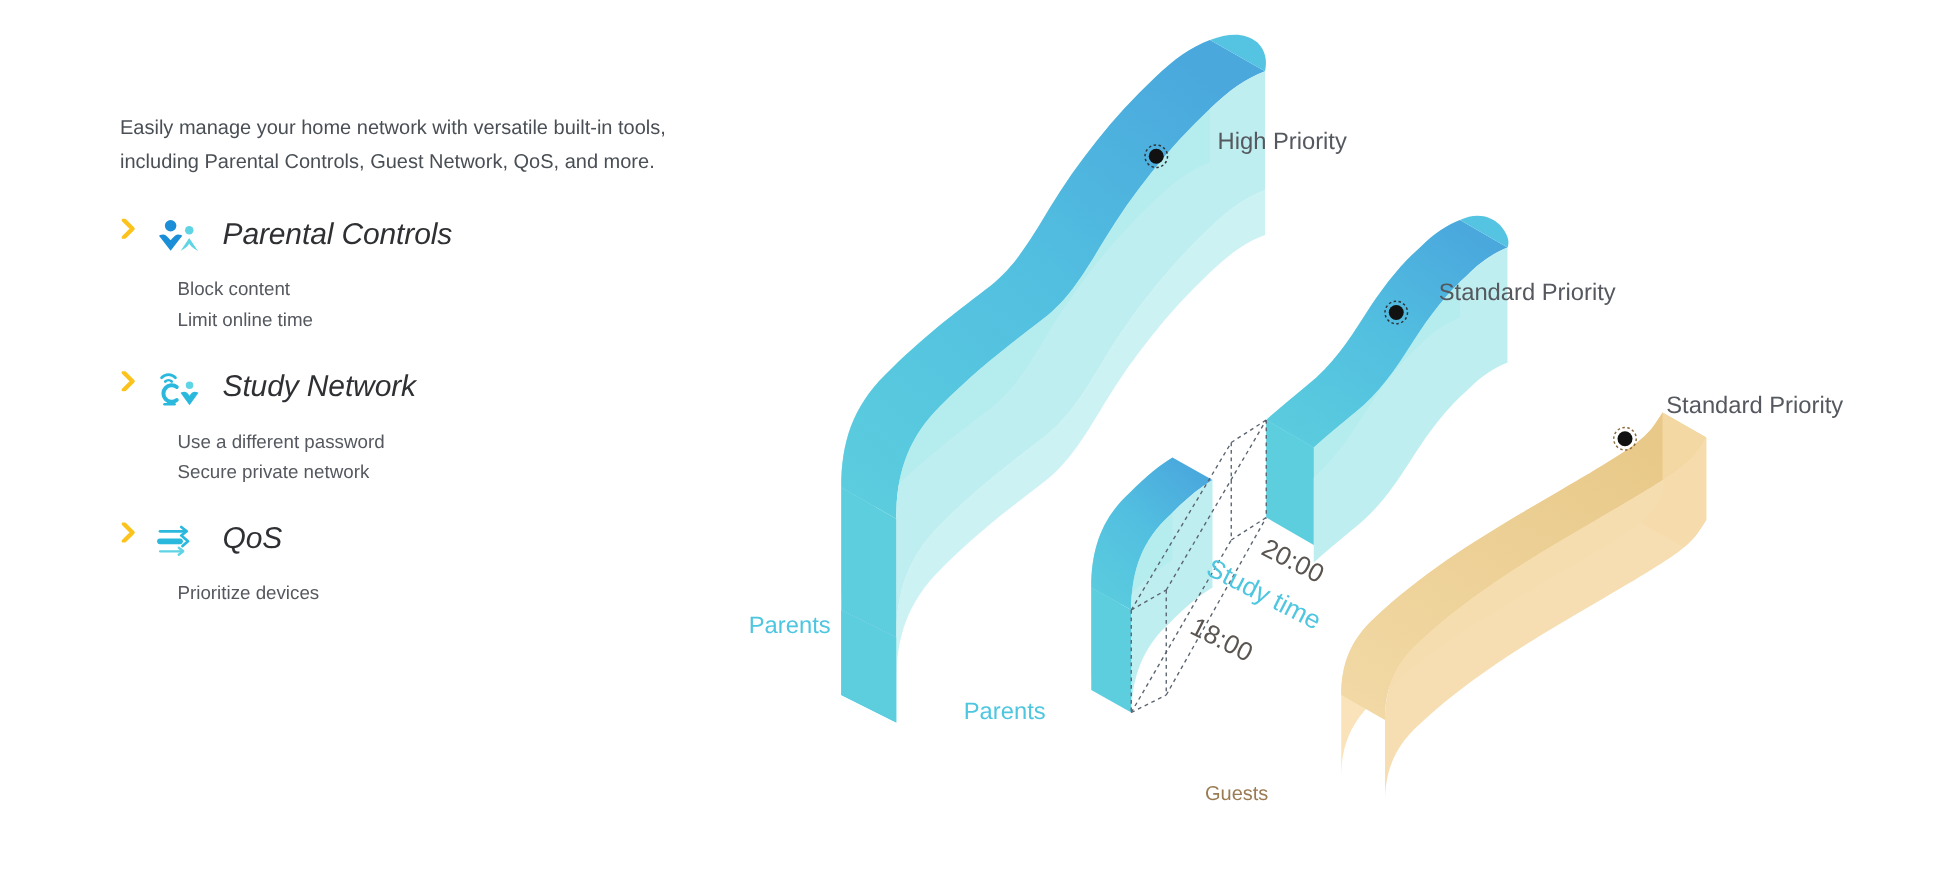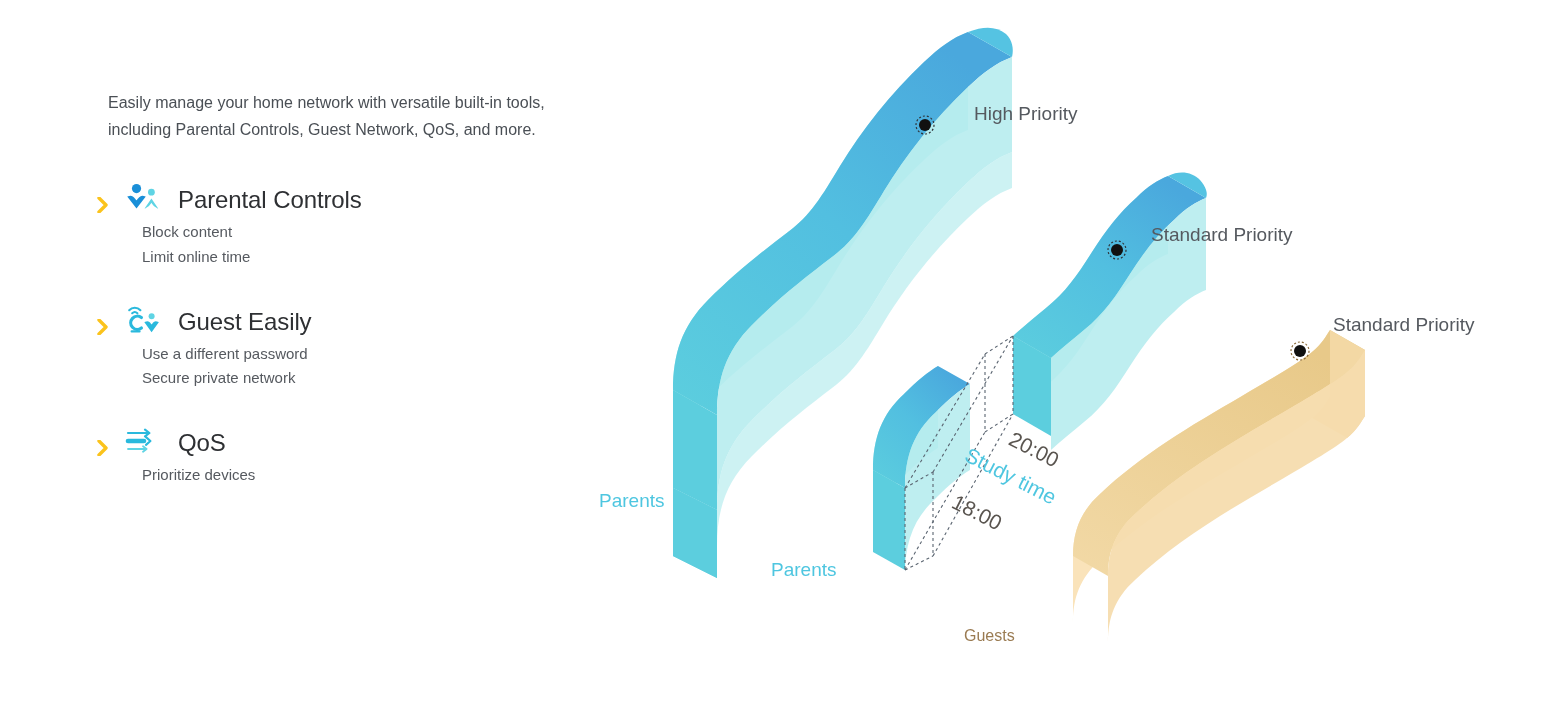--- a/index.html
+++ b/index.html
@@ -25,33 +25,34 @@
   #page-title {
     font-size: 54px;
     line-height: 1.16;
     font-weight: 300;
     color: #2e3033;
     letter-spacing: -0.4px;
     margin: 0;
     white-space: pre-line;
   }
   #page-subtitle {
-    margin: 26px 0 0 12px;
+    margin: 26px 0 0 0;
     font-size: 16px;
     line-height: 1.68;
     color: #4a4f55;
     font-weight: 400;
     max-width: 450px;
   }
   #feature-list { margin-top: 30px; }
   .feature-item { position: relative; margin-bottom: 26px; }
   .feature-head {
     display: flex;
-    align-items: flex-end;
+    align-items: flex-start;
     height: 40px;
+    font-style: italic;
   }
   .chevron {
     width: 14px; height: 18px;
     flex: 0 0 14px;
     display: flex; align-items: center; justify-content: center;
     margin-right: 14px;
   }
   .feature-icon {
     width: 38px; height: 32px;
     flex: 0 0 38px;
@@ -164,21 +165,21 @@
 
               <path d="M17.4 12.6 A6.6 6.6 0 1 0 17.4 23.0" fill="none" stroke="#2ab9dd" stroke-width="3.2" stroke-linecap="round"></path>
               <line x1="7.6" y1="26.4" x2="15.6" y2="26.4" stroke="#2ab9dd" stroke-width="2.1" stroke-linecap="round"></line>
 
               <circle cx="27.6" cy="11.2" r="3.0" fill="#5fd4e4"></circle>
               <path d="M20.4 17.2 C20.4 17.2 23.4 15.4 25.4 17.0 C26.6 18.0 27.6 19.6 27.6 19.6
                        C27.6 19.6 28.6 18.0 29.8 17.0 C31.8 15.4 34.8 17.2 34.8 17.2
                        L27.6 27.2 Z" fill="#2ab9dd"></path>
             </svg>
           </span>
-          <span class="feature-title">Guest Easily</span>
+          <span class="feature-title">Study Network</span>
         </div>
         <div class="feature-lines">
           <div class="feature-line">Use a different password</div>
           <div class="feature-line">Secure private network</div>
         </div>
       </div>
 
       <div class="feature-item">
         <div class="feature-head">
           <span class="chevron">

